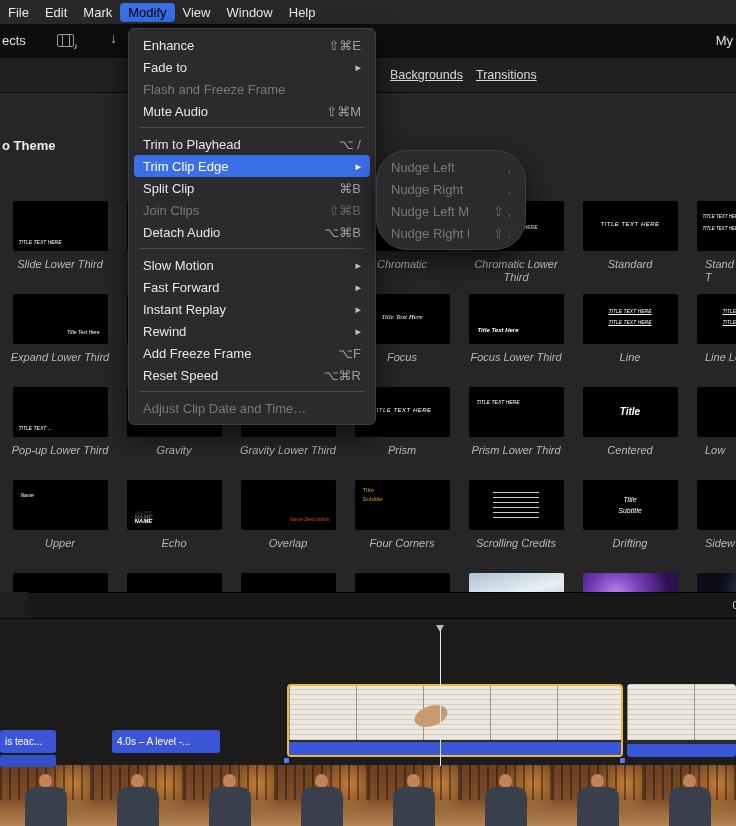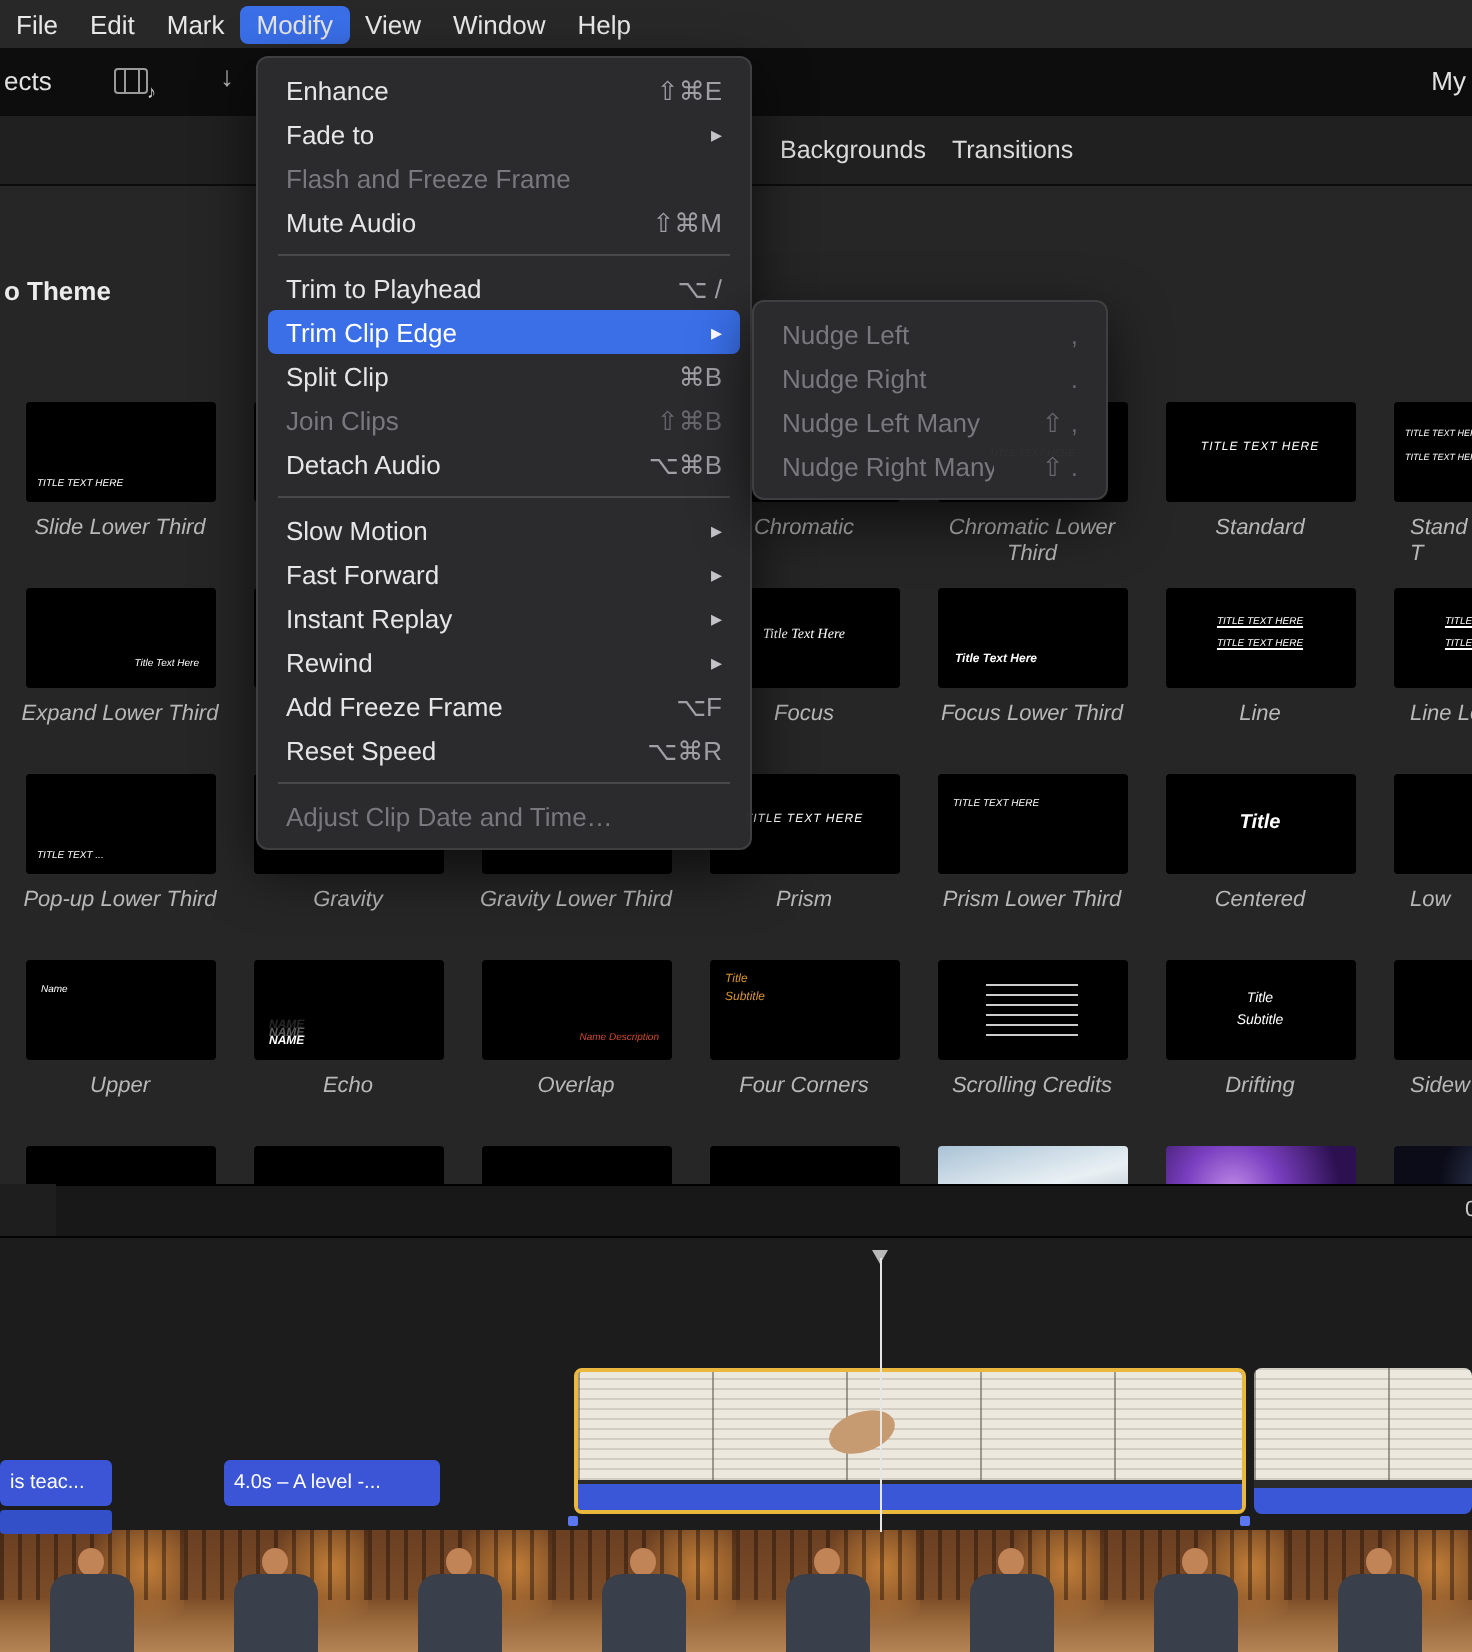--- a/index.html
+++ b/index.html
@@ -4,35 +4,35 @@
 <style>
   html,body{margin:0;padding:0;background:#000;}
   *{box-sizing:border-box;}
   .screen{position:relative;width:736px;height:826px;overflow:hidden;
     font-family:"Liberation Sans",sans-serif;background:#1e1e1e;color:#ddd;}
 
   
   .menubar{position:absolute;left:0;top:0;width:736px;height:24px;background:#282828;
     display:flex;align-items:center;font-size:13px;color:#e8e8e8;z-index:150;}
   .mb-item{padding:2px 8px;border-radius:4px;white-space:nowrap;text-align:right;}
-  .mb-item.active{background:#3a6fe8;color:#e5e5e5;}
+  .mb-item.active{background:#3a6fe8;color:#000000;}
 
   
   .toolbar{position:absolute;left:0;top:24px;width:736px;height:34px;background:#0d0d0d;}
   .tb-left{position:absolute;left:2px;top:9px;font-size:13px;color:#e2e2e2;text-align:right;}
   .tb-right{position:absolute;right:3px;top:9px;font-size:13px;color:#e2e2e2;}
   .icon-media{position:absolute;left:57px;top:10px;width:17px;height:13px;border:1px solid #9a9a9a;border-radius:2px;
     background:linear-gradient(90deg,transparent 0 4px,#9a9a9a 4px 5px,transparent 5px 11px,#9a9a9a 11px 12px,transparent 12px);}
   .icon-media .note{position:absolute;right:-5px;bottom:-5px;font-size:9px;color:#d5d5d5;}
   .icon-down{position:absolute;left:110px;top:6px;font-size:14px;color:#b5b5b5;}
 
   
   .tabsrow{position:absolute;left:0;top:58px;width:736px;height:35px;background:#202020;border-bottom:1px solid #0c0c0c;}
   .tabs-inner{position:absolute;left:390px;top:0;height:100%;display:flex;align-items:center;gap:13px;}
-  .tab{font-size:12.5px;color:#dcdcdc;white-space:nowrap;}
+  .tab{font-size:12.5px;color:#dcdcdc;white-space:nowrap;text-decoration:underline;}
 
   
   .browser{position:absolute;left:0;top:93px;width:736px;height:499px;background:#262626;overflow:hidden;}
   .section-header{position:absolute;left:2px;top:45px;font-size:13px;font-weight:600;color:#ececec;}
   .grid{position:absolute;left:3px;top:108px;display:grid;grid-template-columns:repeat(7,114px);grid-auto-rows:93px;}
   .cell{width:114px;text-align:center;font-style:italic;}
   .thumb{position:relative;width:95px;height:50px;margin:0 auto;background:#000;border-radius:2px;overflow:hidden;}
   .tlabel{margin-top:7px;font-size:11px;line-height:1.15;color:#b8b8b8;white-space:pre-line;}
   .cell:nth-child(7n) .tlabel{text-align:left;padding-left:18px;}
 
@@ -95,21 +95,21 @@
       radial-gradient(circle at 80% 30%,rgba(255,170,70,.55),rgba(0,0,0,0) 35%),
       linear-gradient(180deg,#6a3f22,#7c4c28 55%,#9a6a3c 75%,#b58455);
     background-size:100% 58%,100% 100%,100% 100%;background-repeat:no-repeat;}
   .f-head{position:absolute;left:50%;top:9px;width:13px;height:14px;margin-left:-7px;border-radius:50%;background:#c18457;}
   .f-body{position:absolute;left:50%;top:22px;width:42px;height:39px;margin-left:-21px;border-radius:10px 10px 0 0;background:#39404c;}
 
   
   .menu{position:absolute;background:rgba(44,44,46,.98);border:1px solid #3f3f41;border-radius:6px;
     box-shadow:0 10px 28px rgba(0,0,0,.65);padding:5px 0;z-index:200;font-size:13px;}
   .modify-menu{left:128px;top:28px;width:248px;}
-  .nudge-submenu{left:376px;top:150px;width:178px;z-index:210;}
+  .nudge-submenu{left:376px;top:150px;width:150px;z-index:210;border-radius:31px;}
   .mi{height:22px;margin:0 5px;padding:0 9px;border-radius:4px;display:flex;align-items:center;color:#e6e6e8;}
   .mi .lbl{flex:1;white-space:nowrap;overflow:hidden;}
   .mi .sc{margin-left:24px;color:#9f9fa4;white-space:pre;}
   .mi .arr{margin-left:24px;color:#c4c4c8;font-size:11px;}
   .mi.dis{color:#78787d;}
   .mi.dis .sc{color:#67676c;}
   .mi.hl{background:#3a6fe8;color:#fff;}
   .mi.hl .arr{color:#fff;}
   .msep{height:1px;background:#49494c;margin:5px 10px;}
 </style>

